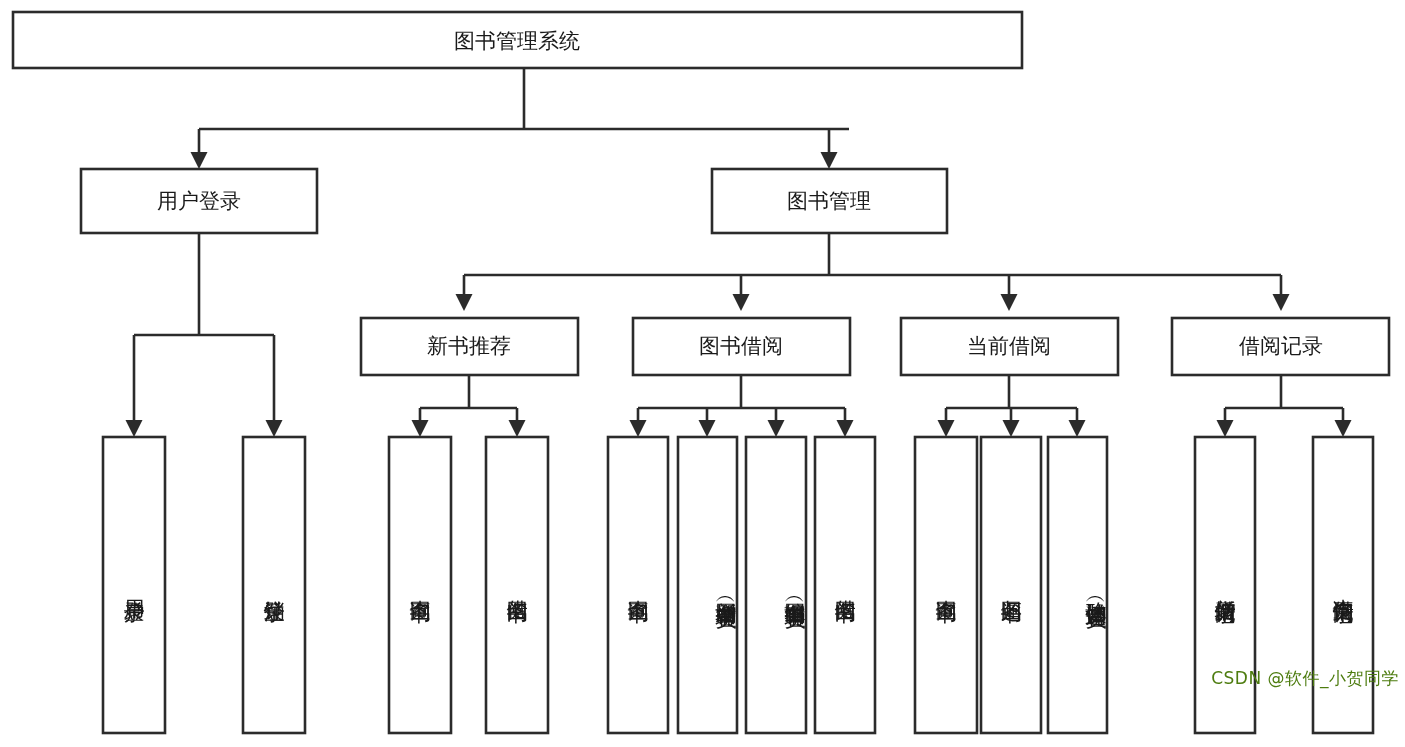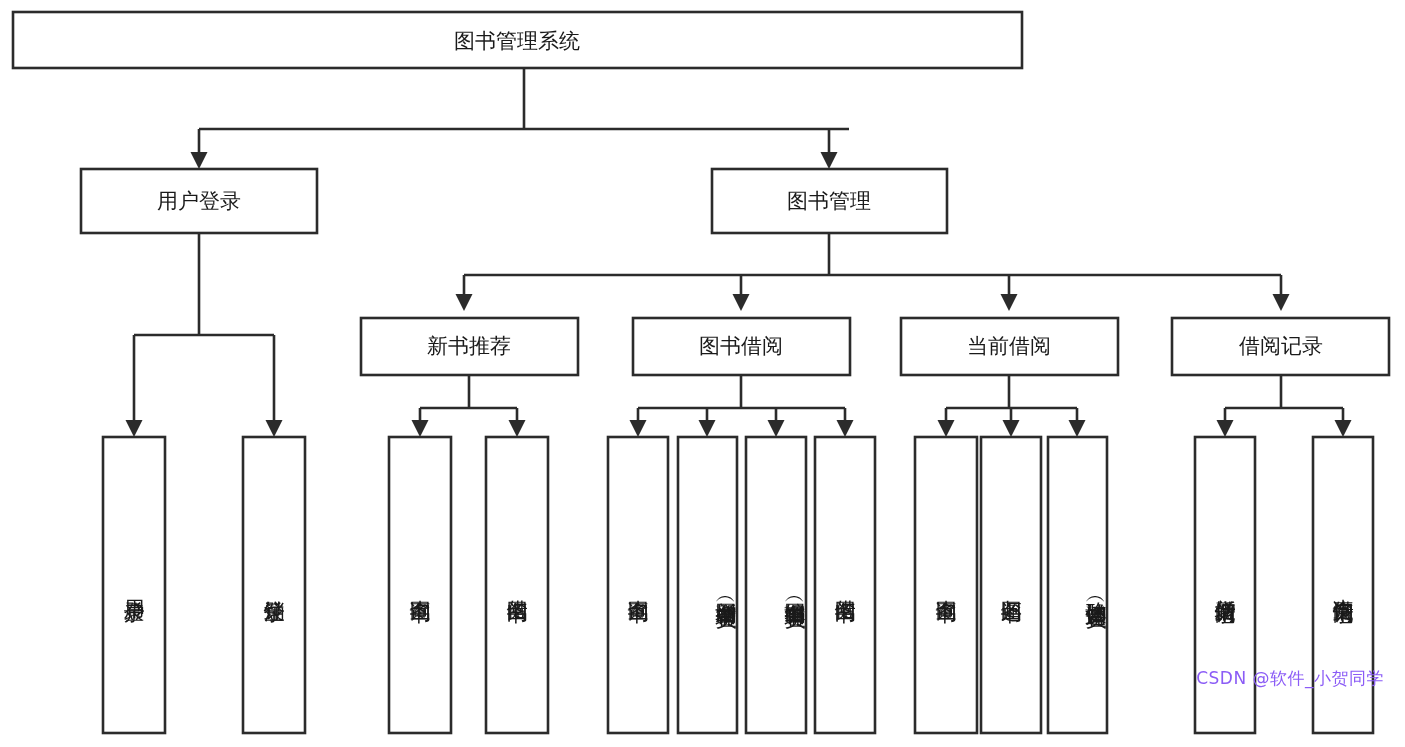--- a/index.html
+++ b/index.html
@@ -57,25 +57,25 @@
     font-family: "DejaVu Sans", "Liberation Sans", sans-serif;
     font-size: 21px;
     line-height: 1.06;
     color: #1a1a1a;
     letter-spacing: 1px;
     white-space: nowrap;
     pointer-events: none;
   }
   .watermark {
     position: absolute;
-    right: 21px;
+    right: 6px;
     bottom: 4px;
     font-family: "DejaVu Sans", "Liberation Sans", sans-serif;
     font-size: 17px;
-    color: #8b5cf6;
+    color: #4d7c0f;
     white-space: nowrap;
     letter-spacing: 0.5px;
   }
 </style>
 </head>
 <body>
 
 <div id="diagram-root">
 
   <svg class="flow" viewBox="0 0 1405 747" xmlns="http://www.w3.org/2000/svg">

